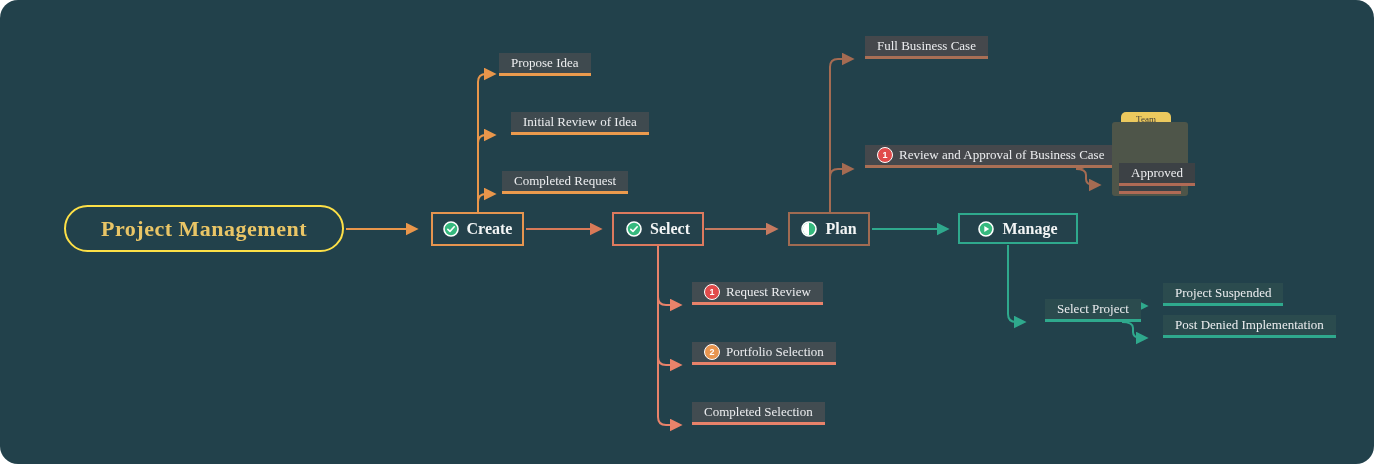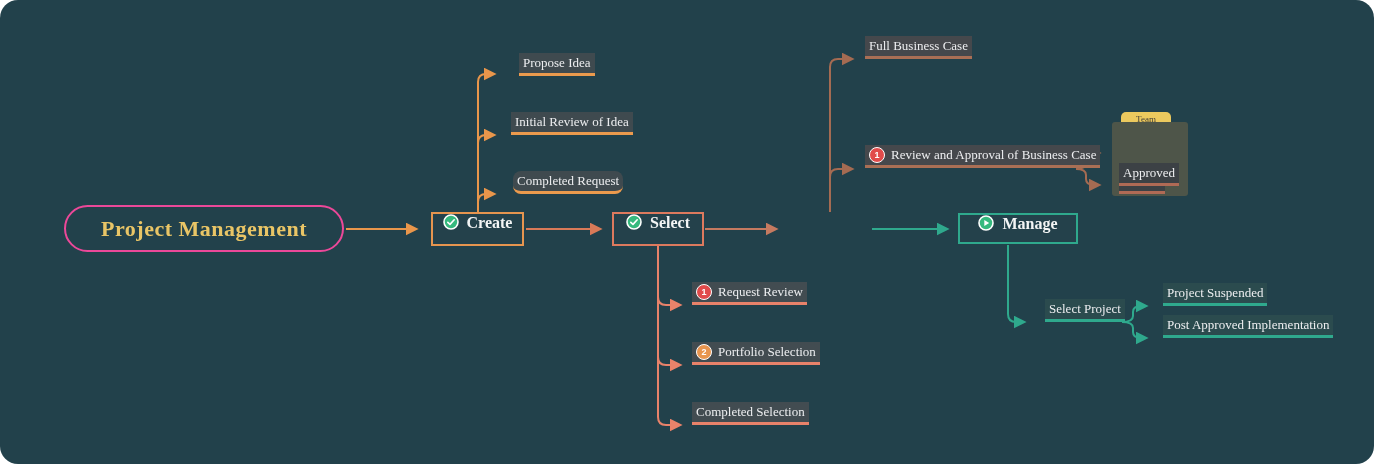--- a/index.html
+++ b/index.html
@@ -10,41 +10,41 @@
     border-radius:18px;
     overflow:hidden;
     font-family:"Liberation Serif","DejaVu Serif",serif;
   }
   .connectors{position:absolute;left:0;top:0;z-index:1;}
   .node,.topic,.group-box,.group-tab{position:absolute;box-sizing:border-box;z-index:2;}
 
   
   .root{
     left:64px;top:205px;width:280px;height:47px;
-    border:2px solid #ec4899;border-radius:26px;
+    border:2px solid #fde047;border-radius:26px;
     display:flex;align-items:center;justify-content:center;
     color:#e9c566;font-size:22px;font-weight:bold;letter-spacing:.5px;
   }
 
   
   .main-node{
     height:34px;border:2px solid;background:#24414b;
-    display:flex;align-items:flex-start;justify-content:center;gap:8px;
+    display:flex;align-items:center;justify-content:center;gap:8px;
     color:#f3f5f5;font-size:16px;font-weight:bold;
   }
   .mn-create{left:431px;top:212px;width:93px;border-color:#e6954f;}
   .mn-select{left:612px;top:212px;width:92px;border-color:#dd7a5e;}
   .mn-plan  {left:788px;top:212px;width:82px;border-color:#a06b52;}
   .mn-manage{left:958px;top:213px;width:120px;height:31px;border-color:#2fa98d;}
   .status-icon{width:16px;height:16px;display:block;}
 
   
   .topic{
     display:flex;align-items:center;gap:6px;
-    padding:2px 4px;line-height:16px;
+    padding:2px 12px;line-height:16px;
     font-size:13px;color:#edeef0;white-space:nowrap;
     border-bottom:3px solid;
   }
   .t-orange{background:#3f4a4f;border-color:#eb9a4d;}
   .t-salmon{background:#424c51;border-color:#e8826a;}
   .t-brown {background:#45484c;border-color:#aa6f55;}
   .t-teal  {background:#2b4b4e;border-color:#2fa98d;}
   .t-dark  {background:#3c4145;border-color:#b06a55;}
 
   .badge{
@@ -67,23 +67,23 @@
     margin-top:16px;
   }
   .group-box{
     left:1112px;top:122px;width:76px;height:74px;
     background:#4e5549;border-radius:3px;z-index:3;
   }
   .tp-denied  {left:1119px;top:130px;z-index:4;margin-top:41px;}
   .tp-approved{left:1119px;top:163px;z-index:4;}
 
   
-  .tp-propose   {left:519px;top:53px;}
+  .tp-propose   {left:499px;top:53px;}
   .tp-initial   {left:511px;top:112px;}
-  .tp-completed-request{left:513px;top:171px;border-radius:8px;}
+  .tp-completed-request{left:502px;top:171px;}
   .tp-request-review   {left:692px;top:282px;}
   .tp-portfolio        {left:692px;top:342px;}
   .tp-completed-selection{left:692px;top:402px;}
   .tp-full-case        {left:865px;top:36px;}
   .tp-review-approval  {left:865px;top:145px;}
   .tp-deliver          {left:1045px;top:299px;}
   .tp-suspended        {left:1163px;top:283px;}
   .tp-post-impl        {left:1163px;top:315px;}
 </style>
 </head>
@@ -146,20 +146,27 @@
   </div>
 
   <div class="node main-node mn-select">
     <svg class="status-icon" viewBox="0 0 16 16">
       <circle cx="8" cy="8" r="7" fill="#36b97e" stroke="#fff" stroke-width="1.6"></circle>
       <path d="M4.8,8.3 L7,10.4 L11.2,5.8" stroke="#fff" stroke-width="1.6" fill="none" stroke-linecap="round" stroke-linejoin="round"></path>
     </svg>
     <span>Select</span>
   </div>
 
+  <div class="node main-node mn-plan">
+    <svg class="status-icon" viewBox="0 0 16 16">
+      <circle cx="8" cy="8" r="7" fill="#36b97e" stroke="#fff" stroke-width="1.6"></circle>
+      <path d="M8,1.8 A6.2,6.2 0 0,0 8,14.2 Z" fill="#fff"></path>
+    </svg>
+    <span>Plan</span>
+  </div>
 
   <div class="node main-node mn-manage">
     <svg class="status-icon" viewBox="0 0 16 16">
       <circle cx="8" cy="8" r="7" fill="#36b97e" stroke="#fff" stroke-width="1.6"></circle>
       <path d="M6.3,5.1 L11.2,8 L6.3,10.9 Z" fill="#fff"></path>
     </svg>
     <span>Manage</span>
   </div>
 
   <div class="topic t-orange tp-propose">
@@ -203,16 +210,16 @@
     <span>Approved</span>
   </div>
 
   <div class="topic t-teal tp-deliver">
     <span>Select Project</span>
   </div>
   <div class="topic t-teal tp-suspended">
     <span>Project Suspended</span>
   </div>
   <div class="topic t-teal tp-post-impl">
-    <span>Post Approved Implementation</span>
+    <span>Post Denied Implementation</span>
   </div>
 
 </div>
 
 </body></html>

